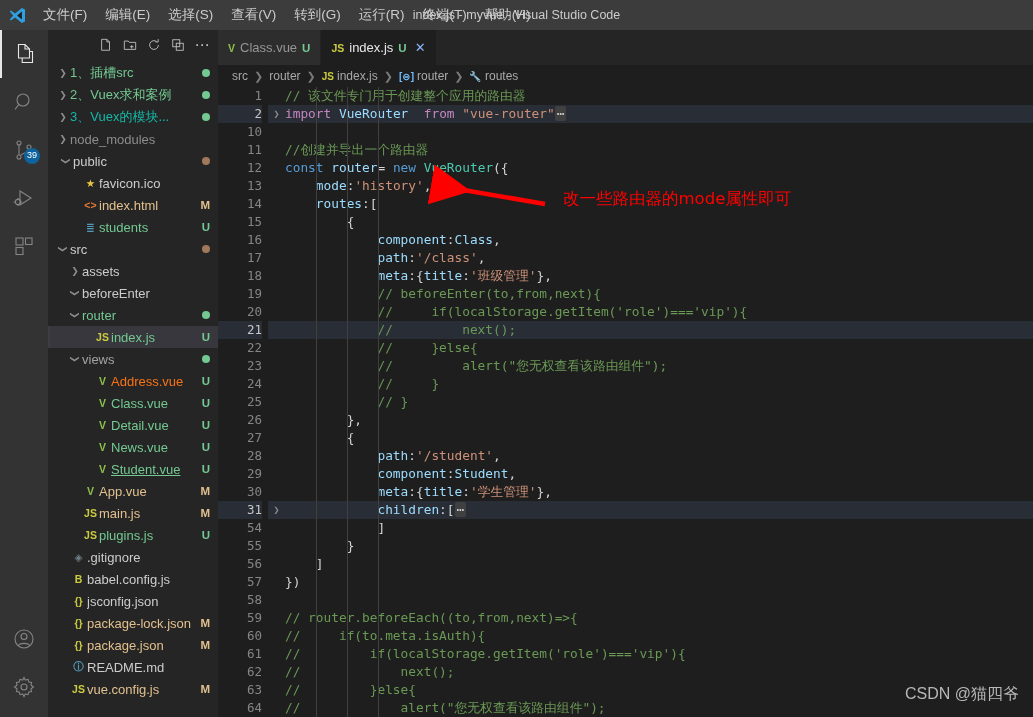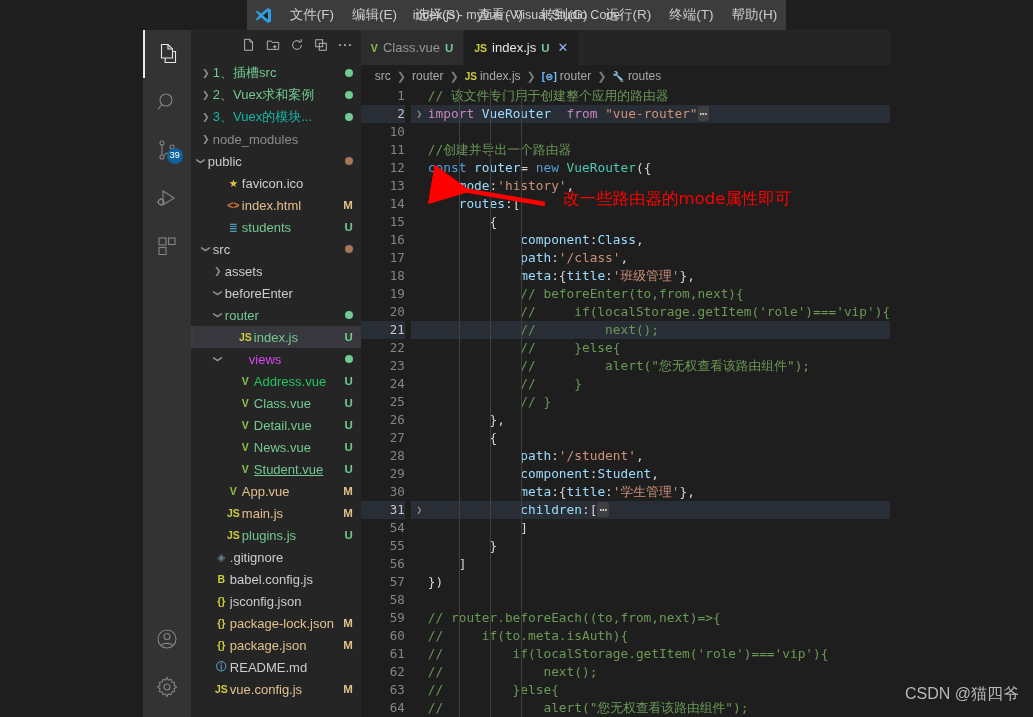--- a/index.html
+++ b/index.html
@@ -2,21 +2,21 @@
 <html><head>
 <meta charset="utf-8">
 <style>
   * { box-sizing: border-box; margin: 0; padding: 0; }
   html, body {
     width: 1033px; height: 717px;
     background: #1e1e1e;
     font-family: "Liberation Sans", "DejaVu Sans", sans-serif;
     overflow: hidden;
   }
-  .app { position: relative; width: 1033px; height: 717px; display: flex; flex-direction: column; align-items: center; }
+  .app { position: relative; width: 1033px; height: 717px; display: flex; flex-direction: column; }
 
   
   .titlebar {
     height: 30px; background: #3c3c3c; display: flex; align-items: center;
     flex: 0 0 30px; position: relative;
   }
   .vscode-logo { width: 34px; display: flex; align-items: center; justify-content: center; }
   .vscode-logo svg { display: block; }
   .menubar { display: flex; align-items: center; height: 100%; }
   .menu-item {
@@ -262,21 +262,21 @@
           </div>
           <div class="row" style="padding-left: 8px;">
             <span class="twisty">❯</span>
             <span class="rlabel" style="color: #14b8a6;">3、Vuex的模块...</span>
             <span class="rdot" style="background: rgb(115, 201, 145);"></span>
           </div>
           <div class="row" style="padding-left: 8px;">
             <span class="twisty">❯</span>
             <span class="rlabel" style="color: rgb(140, 140, 140);">node_modules</span>
           </div>
-          <div class="row" style="padding-left: 3px;">
+          <div class="row" style="padding-left: 11px;">
             <span class="twisty" style="transform: rotate(90deg);">❯</span>
             <span class="rlabel" style="color: rgb(204, 204, 204);">public</span>
             <span class="rdot" style="background: rgb(161, 120, 90);"></span>
           </div>
           <div class="row" style="padding-left: 20px;">
             <span class="twisty"></span>
             <span class="ficon" style="color: rgb(232, 197, 71);">★</span>
             <span class="rlabel" style="color: rgb(204, 204, 204);">favicon.ico</span>
           </div>
           <div class="row" style="padding-left: 20px;">
@@ -310,27 +310,27 @@
             <span class="rdot" style="background: rgb(115, 201, 145);"></span>
           </div>
           <div class="row selected" style="padding-left: 32px;">
             <span class="twisty"></span>
             <span class="ficon" style="color: rgb(203, 203, 65);">JS</span>
             <span class="rlabel" style="color: rgb(115, 201, 145);">index.js</span>
             <span class="rstatus" style="color: rgb(115, 201, 145);">U</span>
           </div>
           <div class="row" style="padding-left: 20px;">
             <span class="twisty" style="transform: rotate(90deg);">❯</span>
-            <span class="rlabel" style="color: #d946ef; margin-left: 24px;">views</span>
+            <span class="rlabel" style="color: #a3a3a3;">views</span>
             <span class="rdot" style="background: rgb(115, 201, 145);"></span>
           </div>
           <div class="row" style="padding-left: 32px;">
             <span class="twisty"></span>
             <span class="ficon" style="color: rgb(141, 193, 73);">V</span>
-            <span class="rlabel" style="color: #22c55e;">Address.vue</span>
+            <span class="rlabel" style="color: #f97316;">Address.vue</span>
             <span class="rstatus" style="color: rgb(115, 201, 145);">U</span>
           </div>
           <div class="row" style="padding-left: 32px;">
             <span class="twisty"></span>
             <span class="ficon" style="color: rgb(141, 193, 73);">V</span>
             <span class="rlabel" style="color: rgb(115, 201, 145);">Class.vue</span>
             <span class="rstatus" style="color: rgb(115, 201, 145);">U</span>
           </div>
           <div class="row" style="padding-left: 32px;">
             <span class="twisty"></span>

